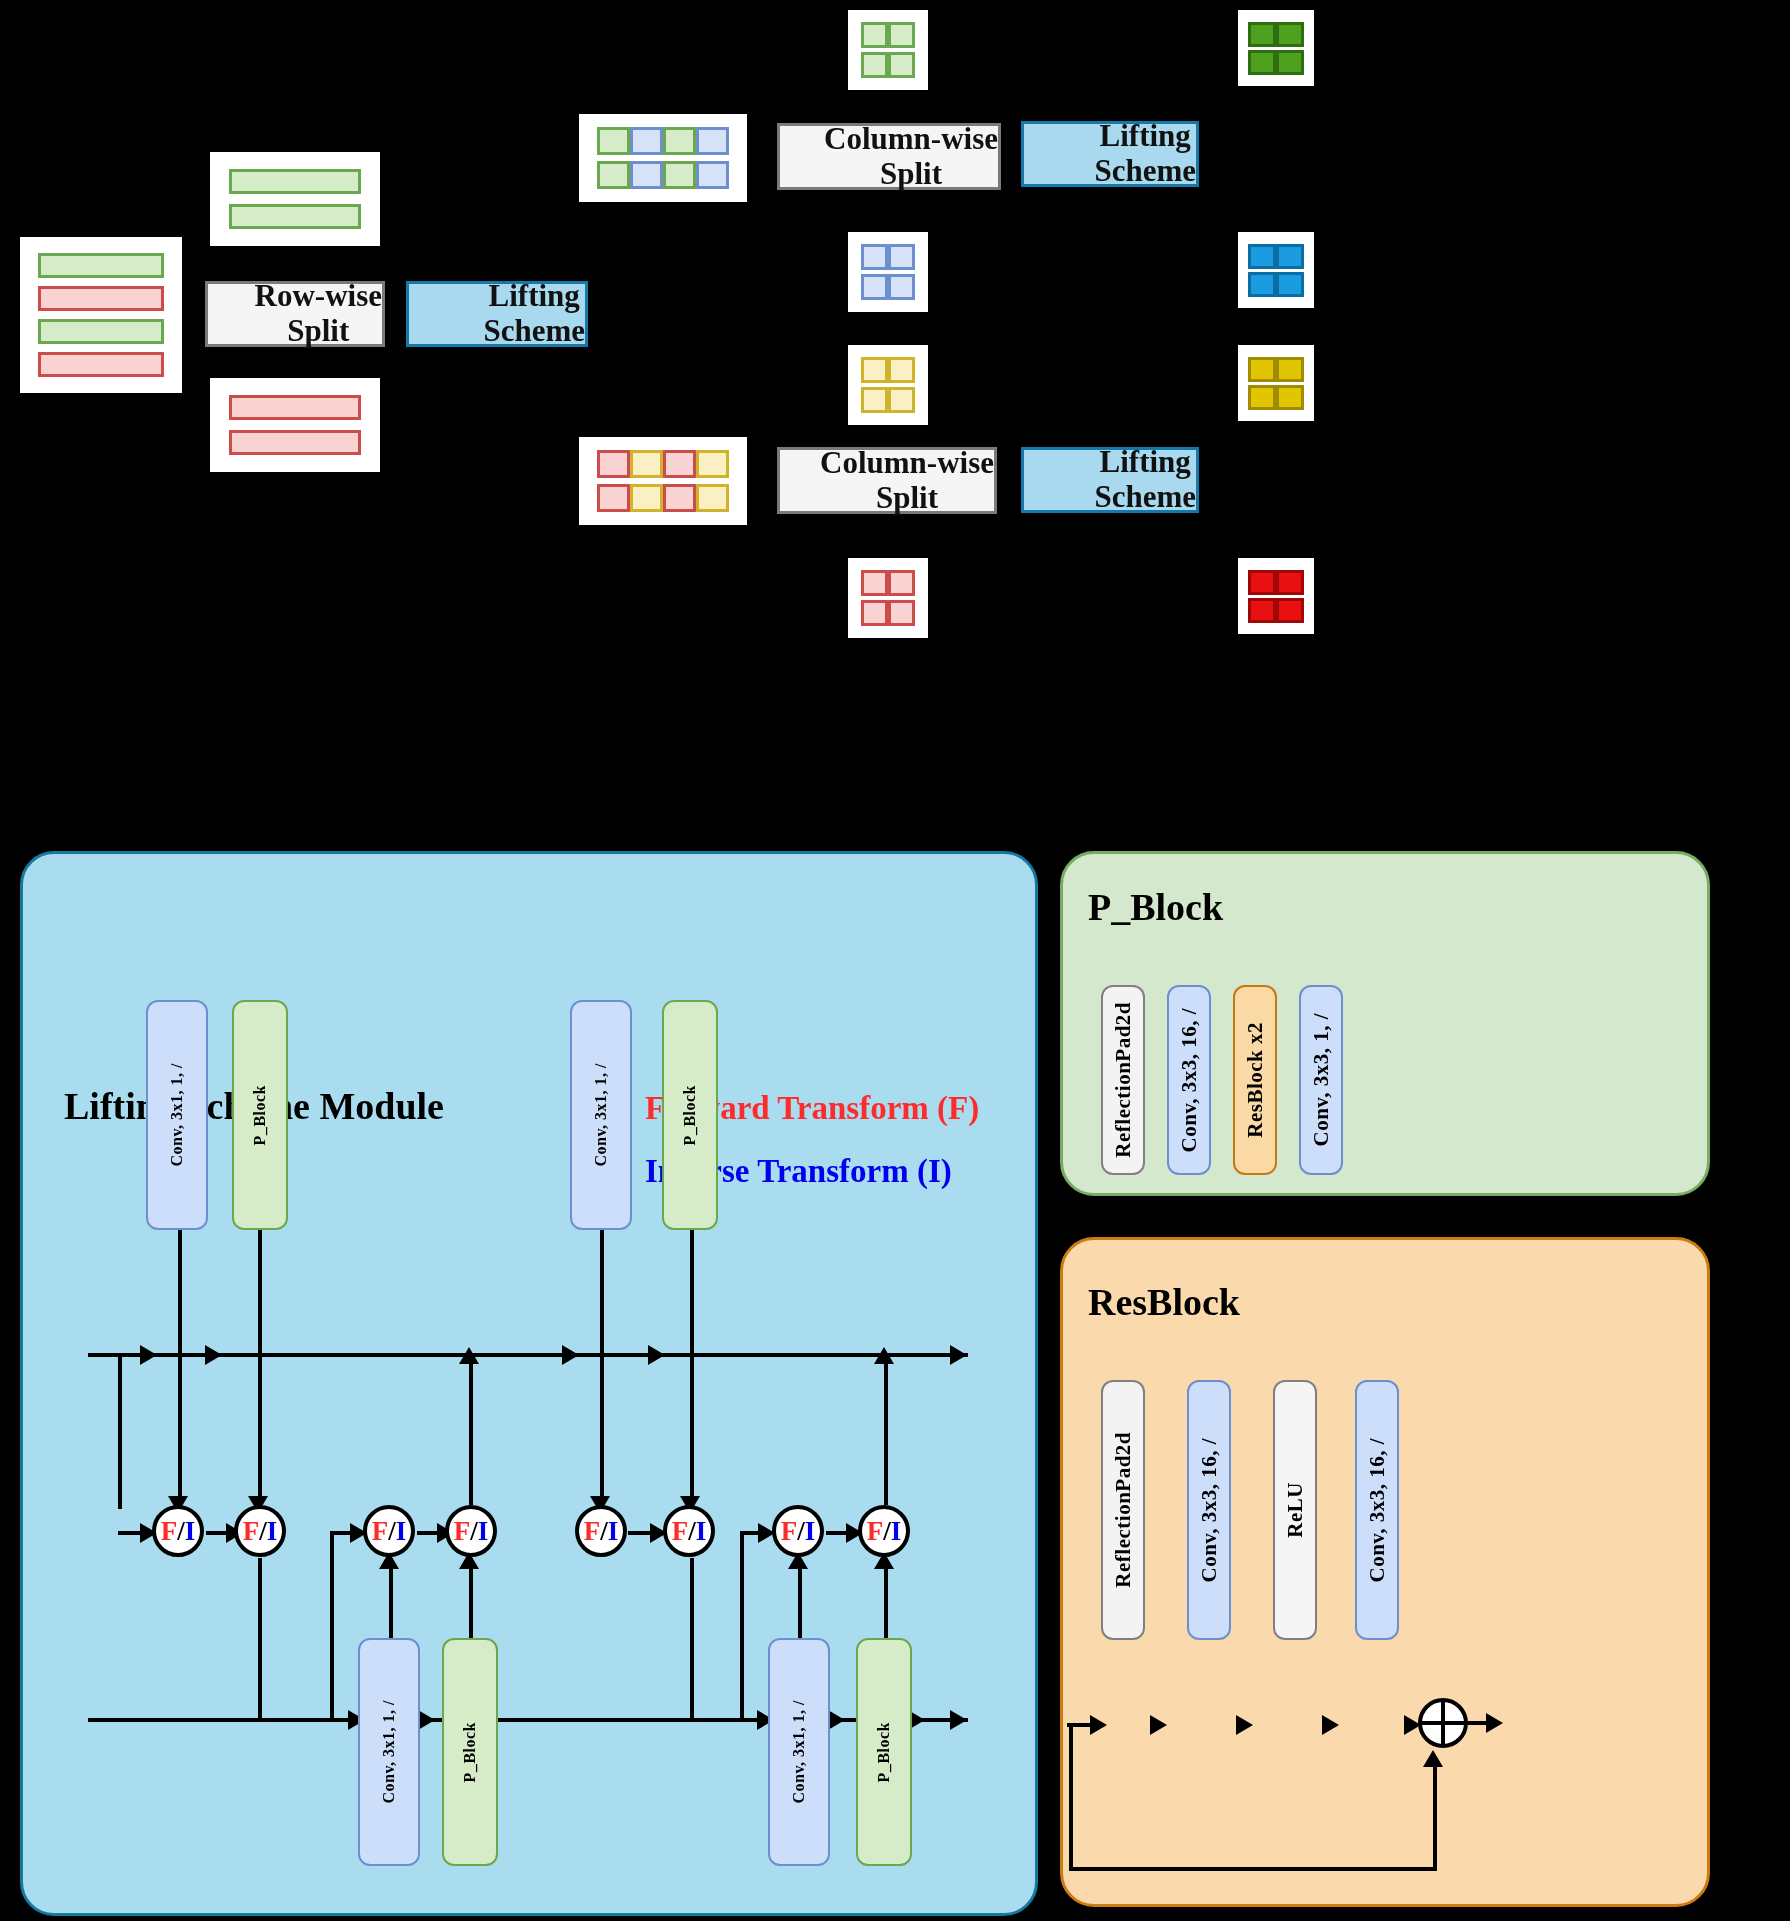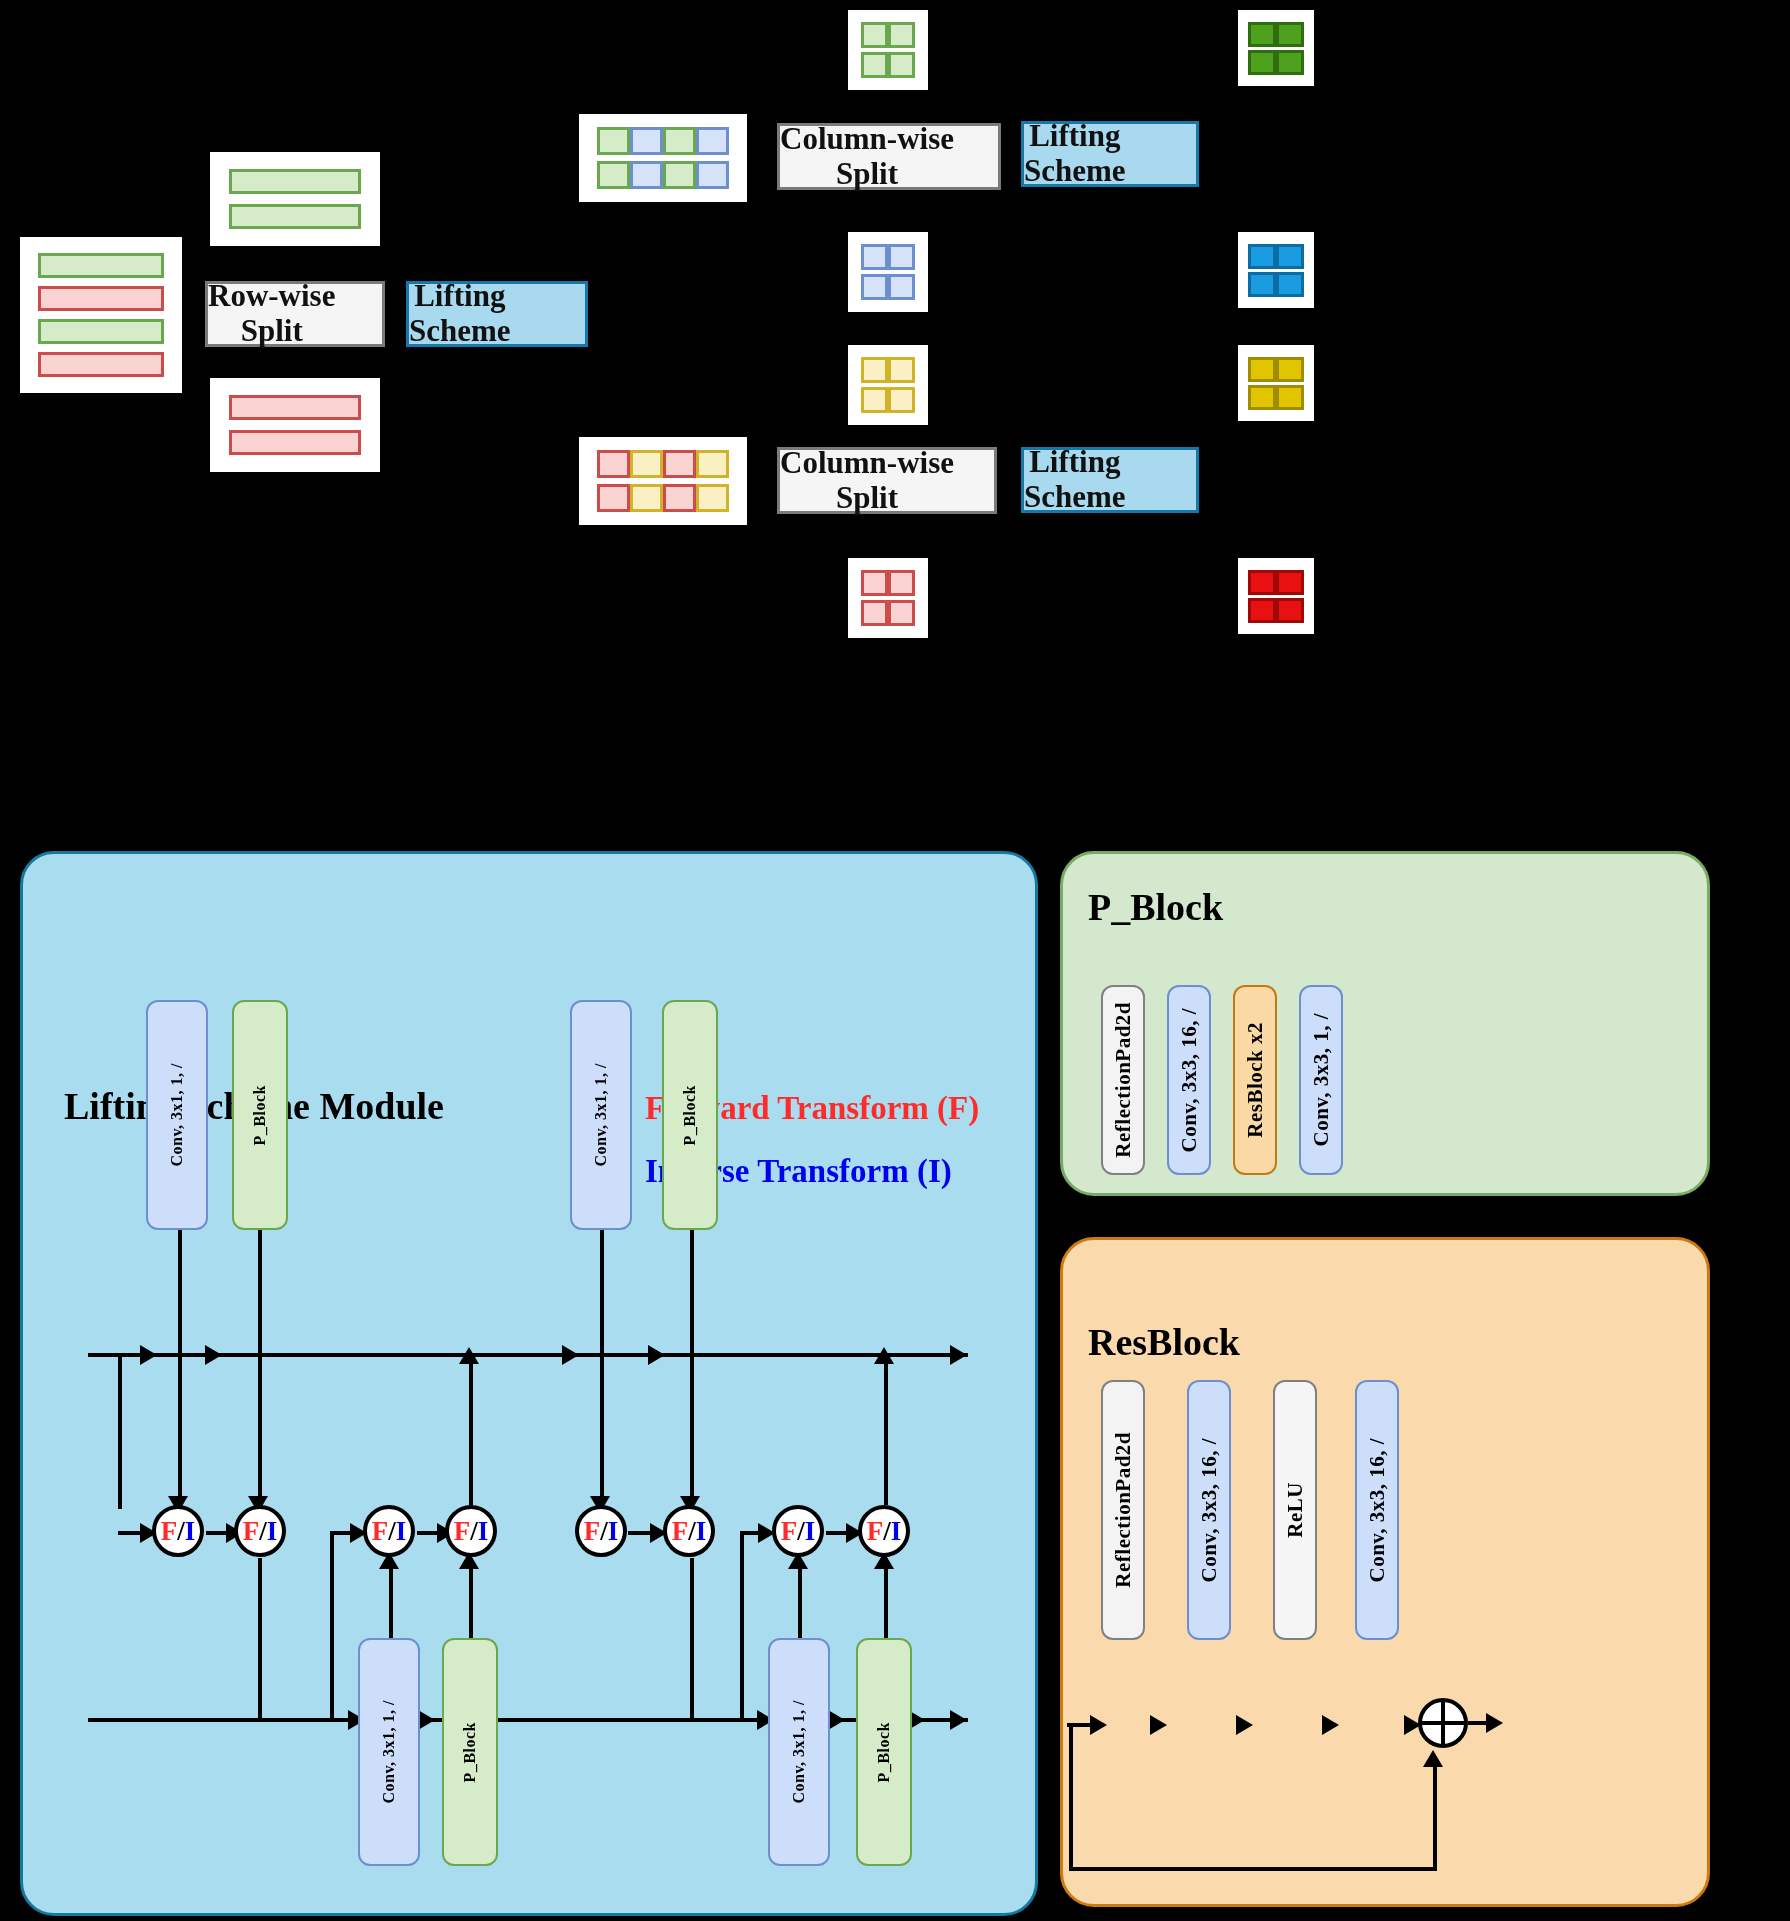--- a/index.html
+++ b/index.html
@@ -8,21 +8,21 @@
 
   
   .tile{background:#ffffff;position:absolute;display:flex;flex-direction:column;
         align-items:center;justify-content:center;}
 
   .cellrow{display:flex;}
   .cell{box-sizing:border-box;}
 
   
   .labelbox{position:absolute;box-sizing:border-box;display:flex;align-items:center;
-            justify-content:flex-start;text-align:center;font-weight:bold;
+            justify-content:flex-end;text-align:center;font-weight:bold;
             line-height:1.12;color:#111;}
   .split-box{background:#f5f5f5;border:3px solid #7a7a7a;font-size:31px;}
   .lift-box{background:#a8d9ef;border:3px solid #1479a8;font-size:31px;}
 
   
   .panel{position:absolute;box-sizing:border-box;border-radius:34px;}
   #lsm-panel{background:#a9dcef;border:3px solid #15789f;}
   #pblock-panel{background:#d3e8cd;border:3px solid #78ac63;}
   #resblock-panel{background:#fad9ad;border:3px solid #cc7a12;}
 
@@ -427,21 +427,21 @@
 
 <div class="arr arr-r" style="left:1280px;top:1271px;"></div>
 <div class="vblock vb-conv" style="left:1299px;top:985px;width:44px;height:190px;">
   <span style="font-size:21px;">Conv, 3x3, 1, /</span>
 </div>
 
 <div class="ln hln" style="left:1347px;top:1279px;width:24px;"></div>
 <div class="arr arr-r" style="left:1364px;top:1271px;"></div>
 
 <div class="panel" id="resblock-panel" style="left:1060px;top:1237px;width:650px;height:670px;"></div>
-<div class="panel-title" style="left:1088px;top:1320px;font-size:38px;">ResBlock</div>
+<div class="panel-title" style="left:1088px;top:1280px;font-size:38px;">ResBlock</div>
 
 <div class="ln hln" style="left:1067px;top:1723px;width:36px;"></div>
 <div class="ln vln" style="left:1069px;top:1723px;height:148px;"></div>
 <div class="ln hln" style="left:1069px;top:1867px;width:368px;"></div>
 <div class="ln vln" style="left:1433px;top:1760px;height:110px;"></div>
 <div class="arr arr-u" style="left:1423px;top:1750px;"></div>
 <div class="arr arr-r" style="left:1090px;top:1715px;"></div>
 
 <div class="vblock vb-pad" style="left:1101px;top:1380px;width:44px;height:260px;">
   <span style="font-size:21px;">ReflectionPad2d</span>

